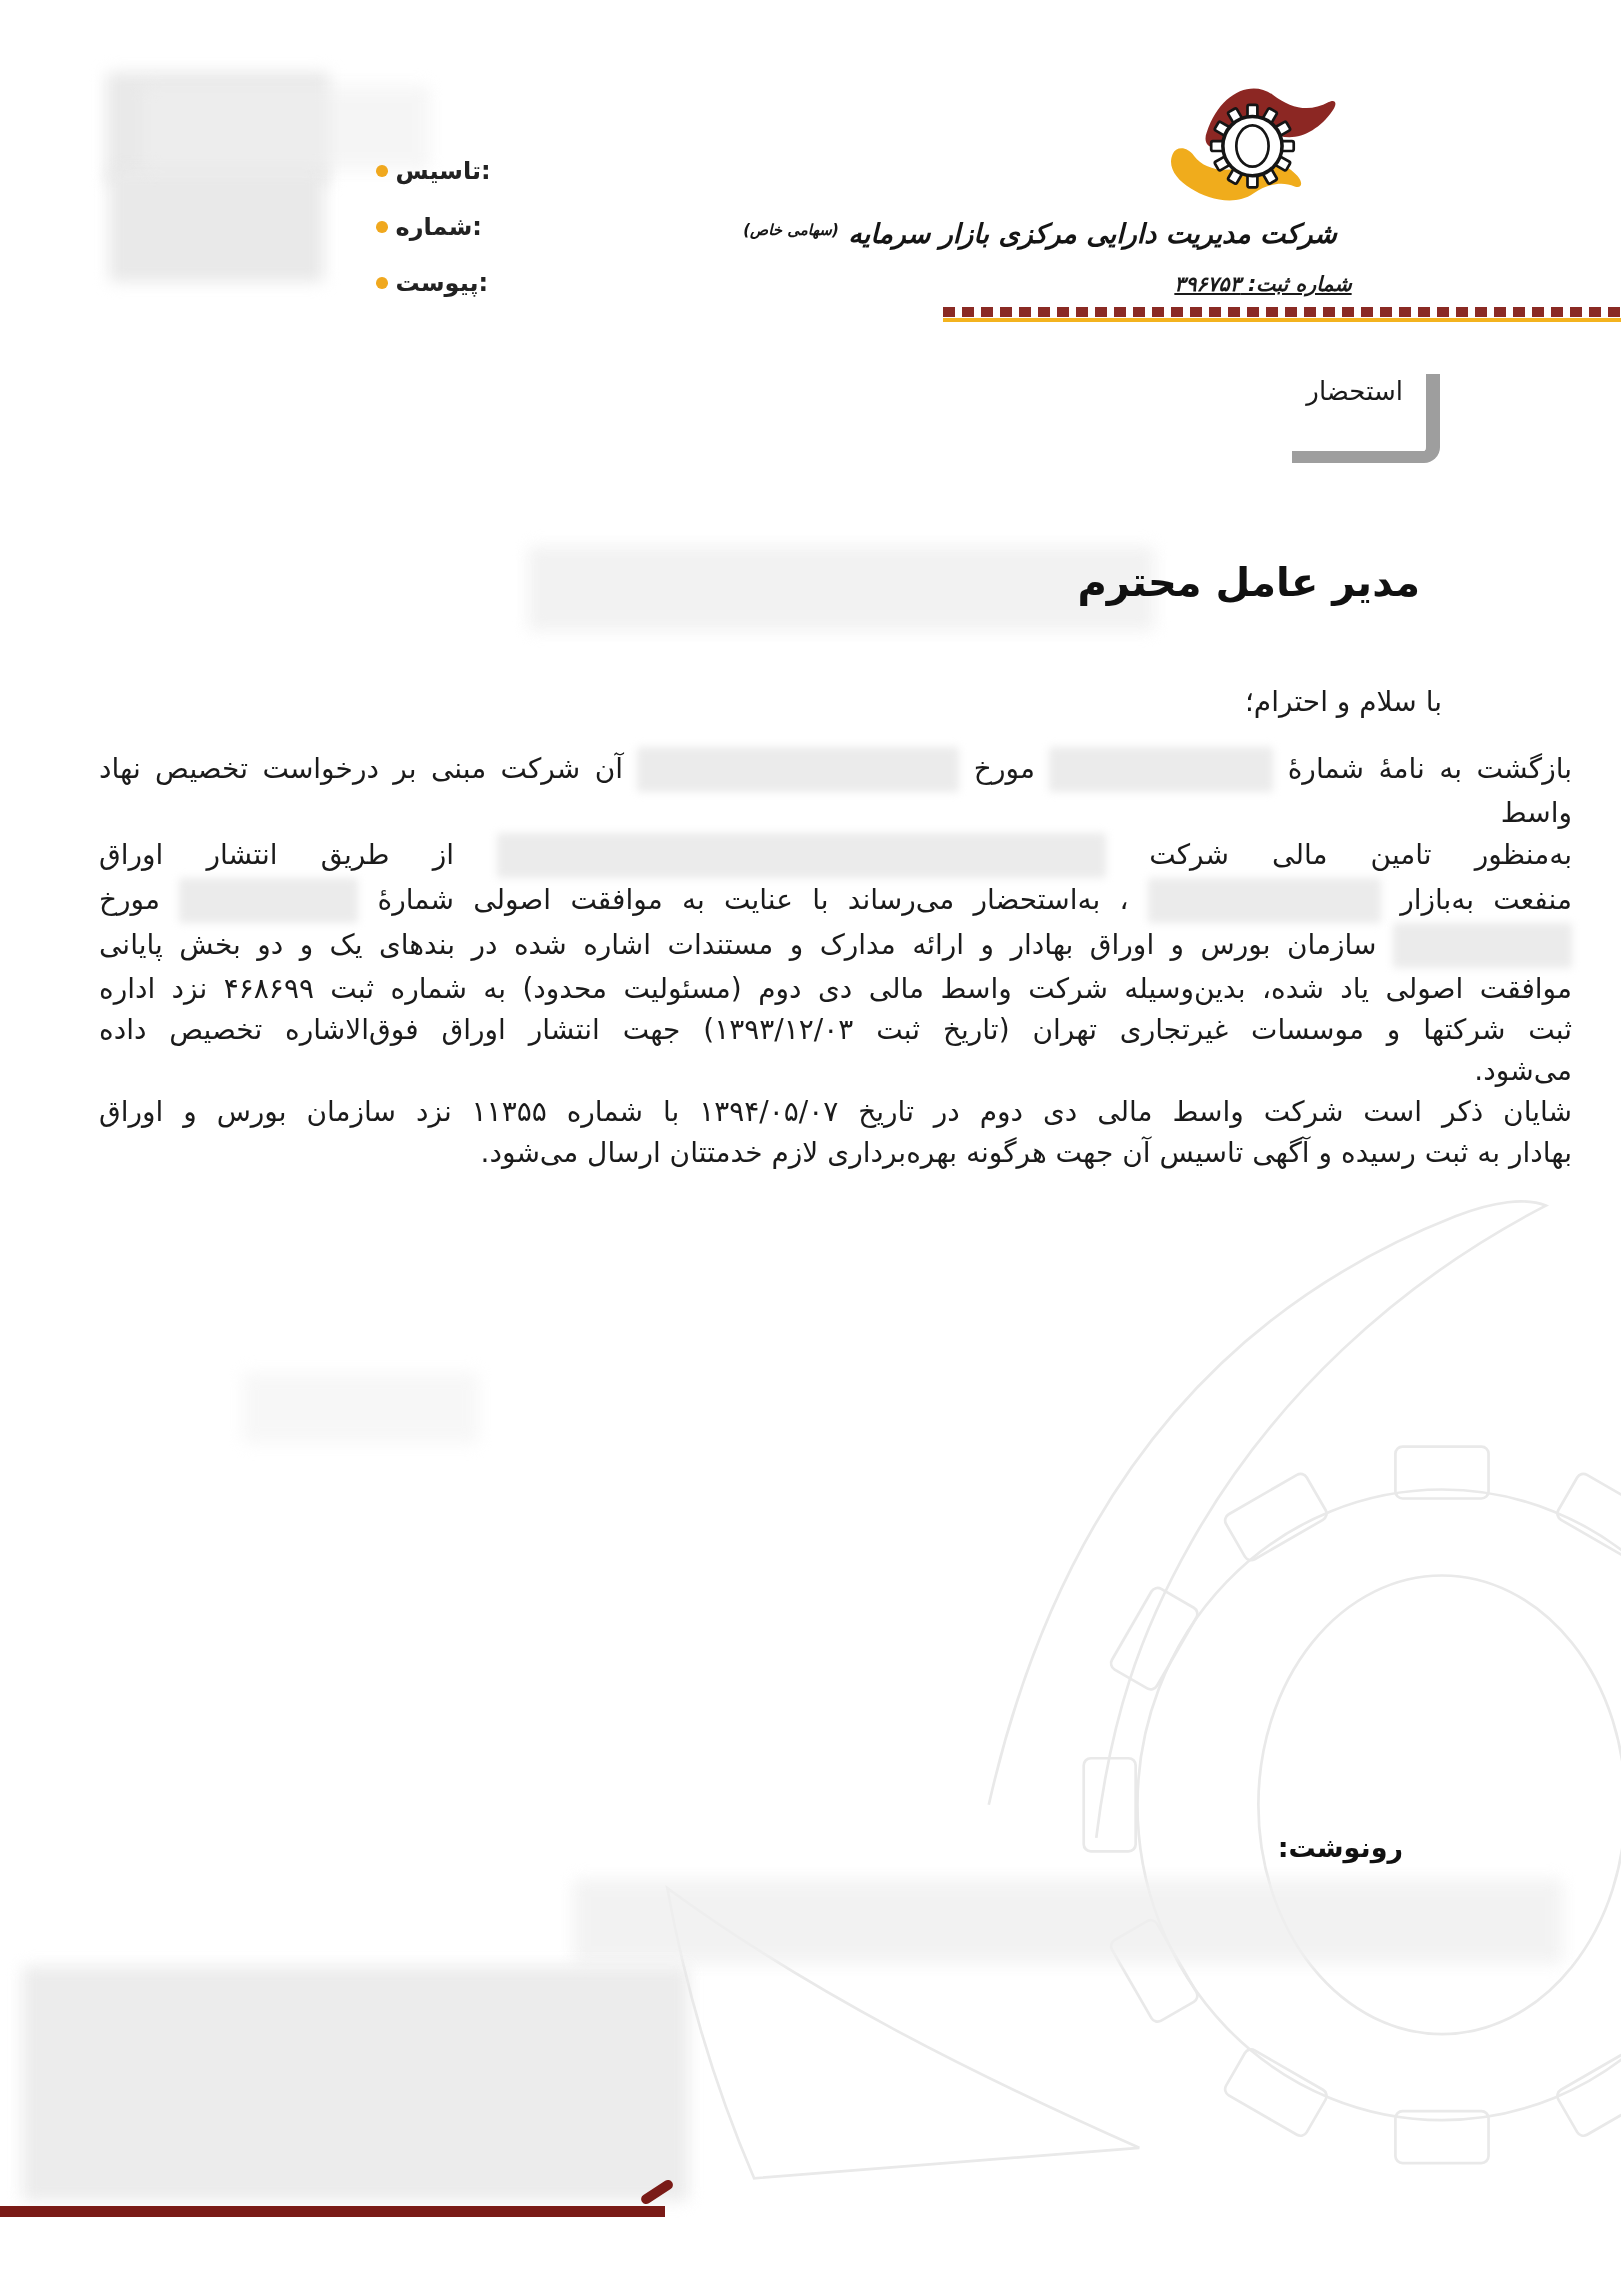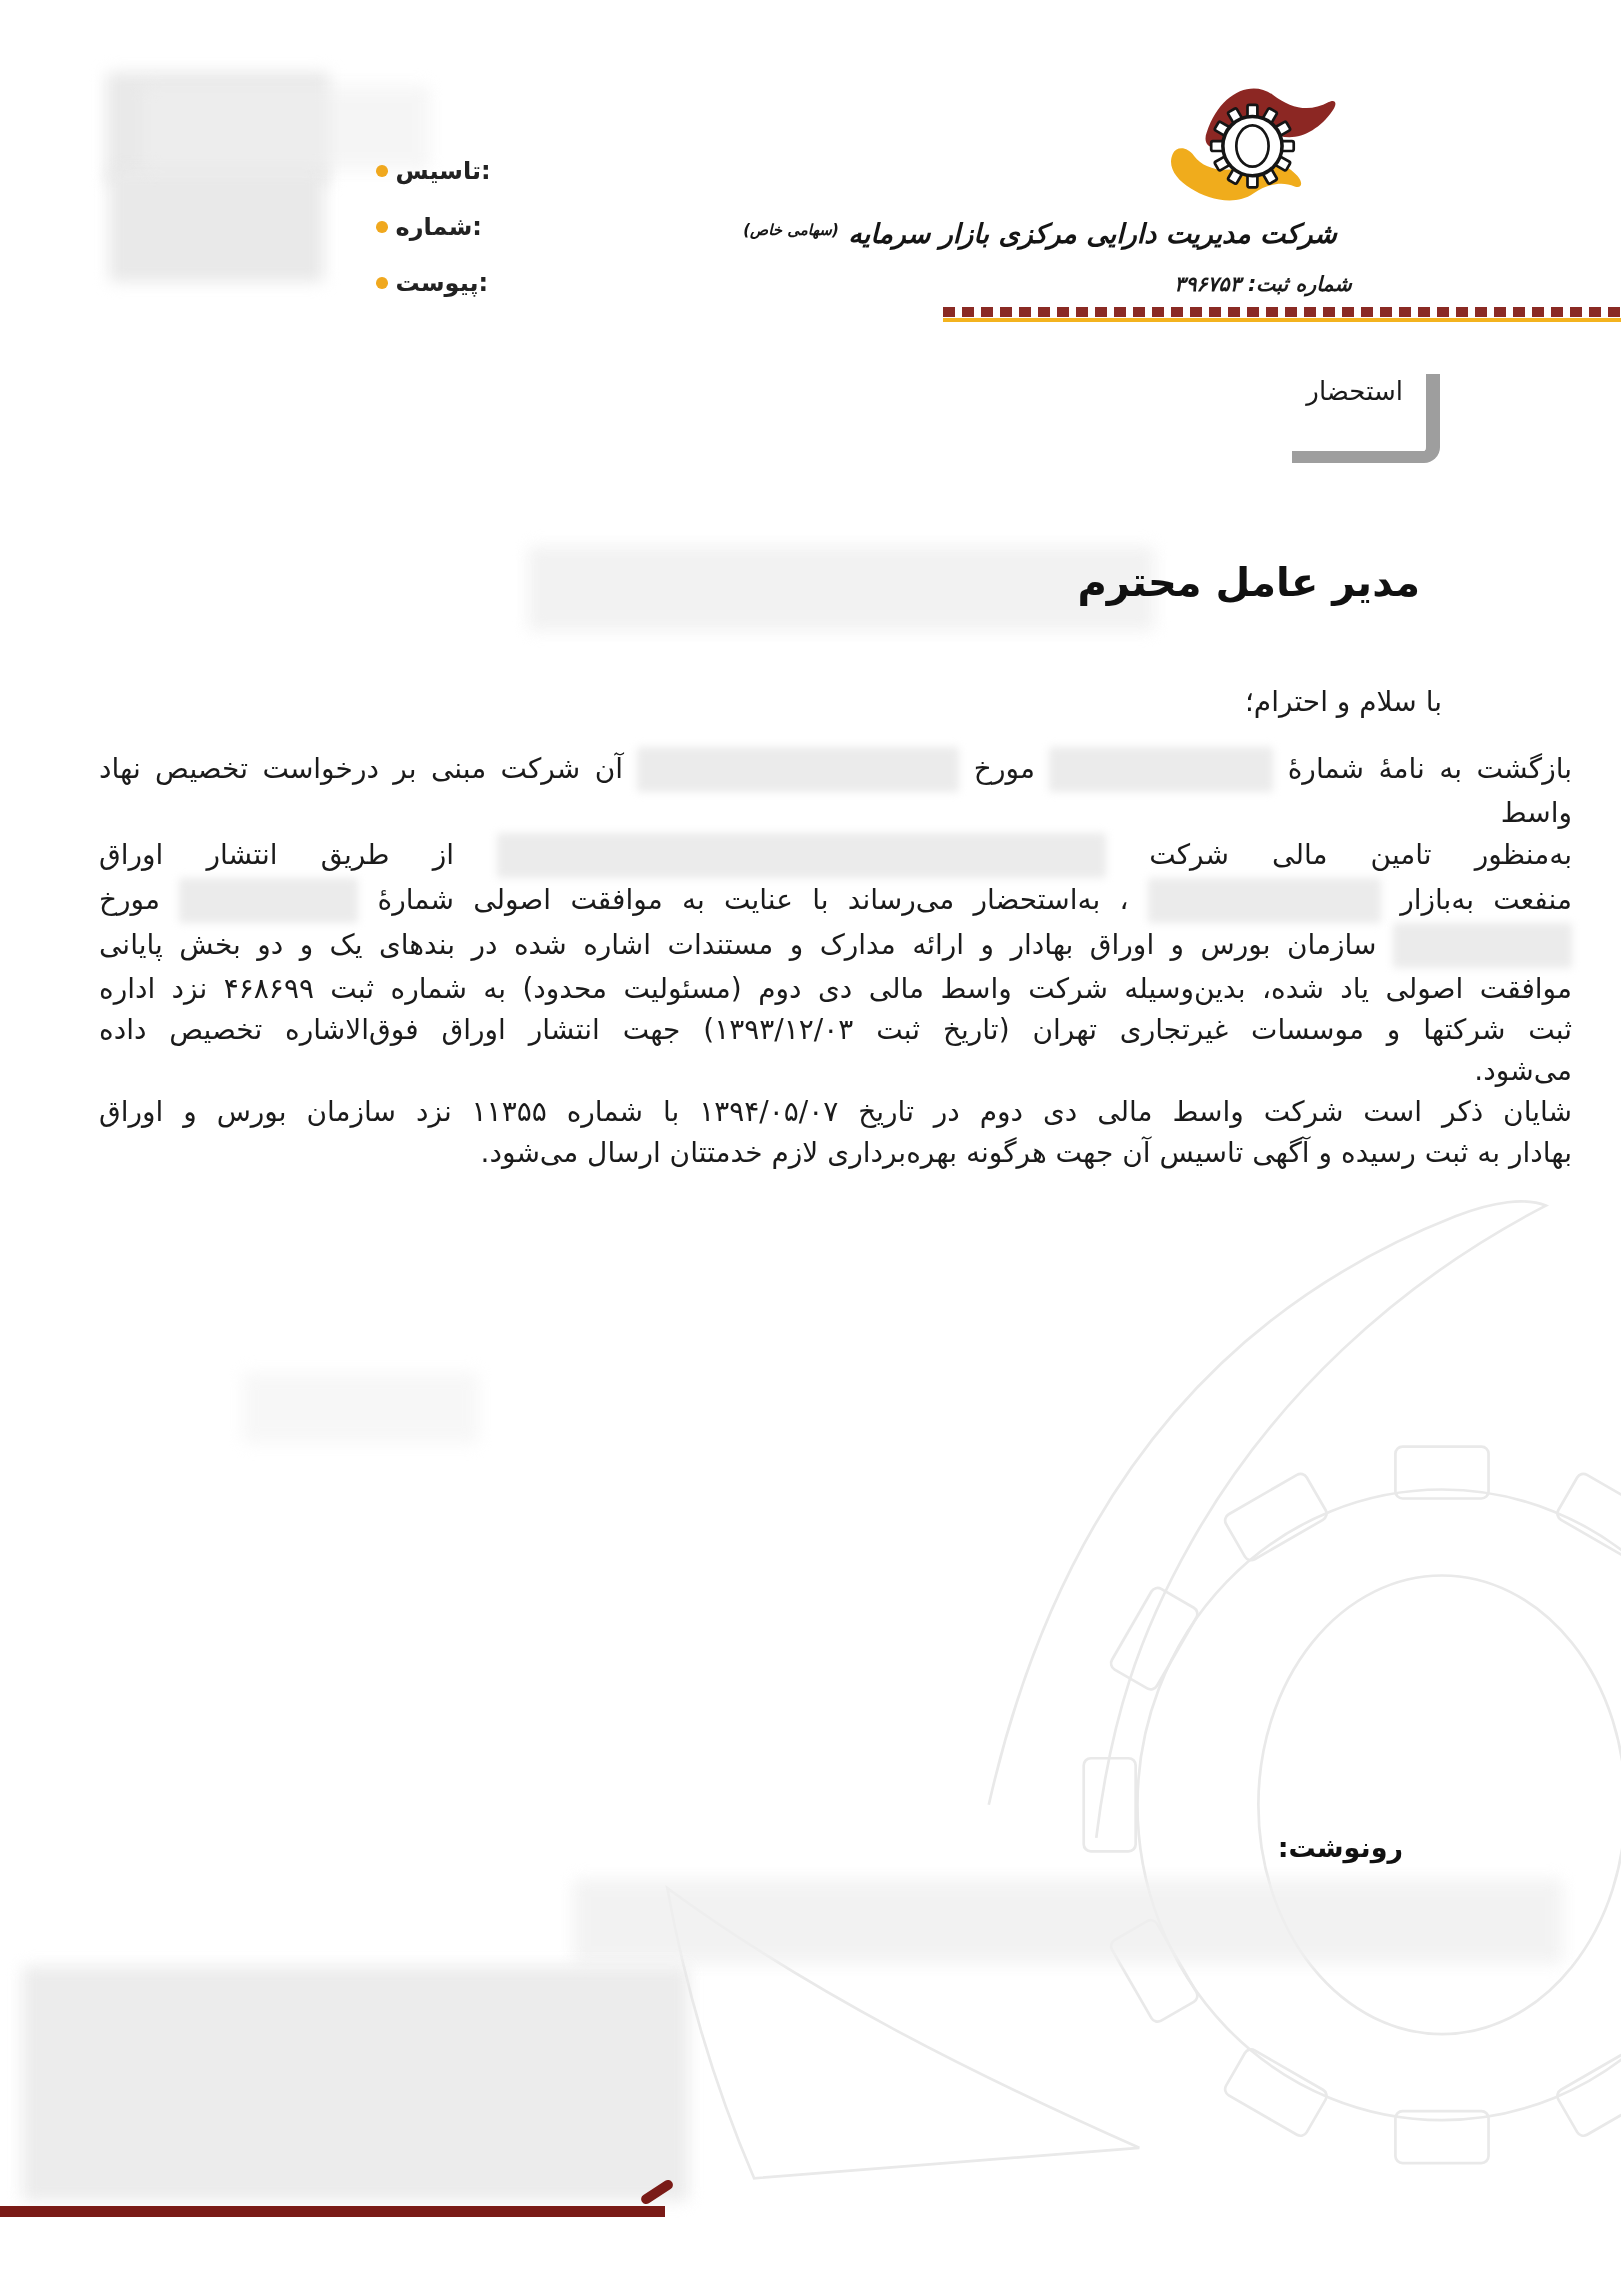--- a/index.html
+++ b/index.html
@@ -18,21 +18,21 @@
   .meta-row{display:flex;align-items:center;gap:8px;height:56px;}
   .meta-dot{width:11.6px;height:11.6px;border-radius:50%;background:#f0a81e;flex:0 0 auto;}
   .meta-label{font-size:24px;font-weight:bold;color:#222;}
 
   
   .logo{position:absolute;left:1151px;top:68px;}
   .company-name{position:absolute;left:913px;right:285px;top:218px;direction:rtl;text-align:right;
         font-size:27px;font-weight:bold;font-style:italic;white-space:nowrap;color:#151515;}
   .company-type{font-size:15px;vertical-align:8px;font-weight:bold;}
   .reg-number{position:absolute;left:1162px;top:272px;width:202px;text-align:center;direction:rtl;
-        font-size:20.6px;font-weight:bold;font-style:italic;color:#1a1a1a;}
+        font-size:20.6px;font-weight:bold;font-style:italic;color:#1a1a1a;text-decoration:underline;}
   .header-rule{position:absolute;left:943px;right:0;top:307px;}
   .header-rule .dashes{height:9.9px;background:repeating-linear-gradient(90deg,#8a2a24 0 11.6px,rgba(0,0,0,0) 11.6px 19px);}
   .header-rule .goldbar{height:4.5px;margin-top:0.9px;background:#f3b31f;}
 
   
   .recipient-label{position:absolute;right:219px;top:376px;font-size:26px;direction:rtl;color:#1a1a1a;}
   .recipient-bracket{position:absolute;left:1292px;top:374px;width:134px;height:77px;
         border-right:14.3px solid #9e9e9e;border-bottom:12.5px solid #9e9e9e;
         border-bottom-right-radius:16px;}
 

